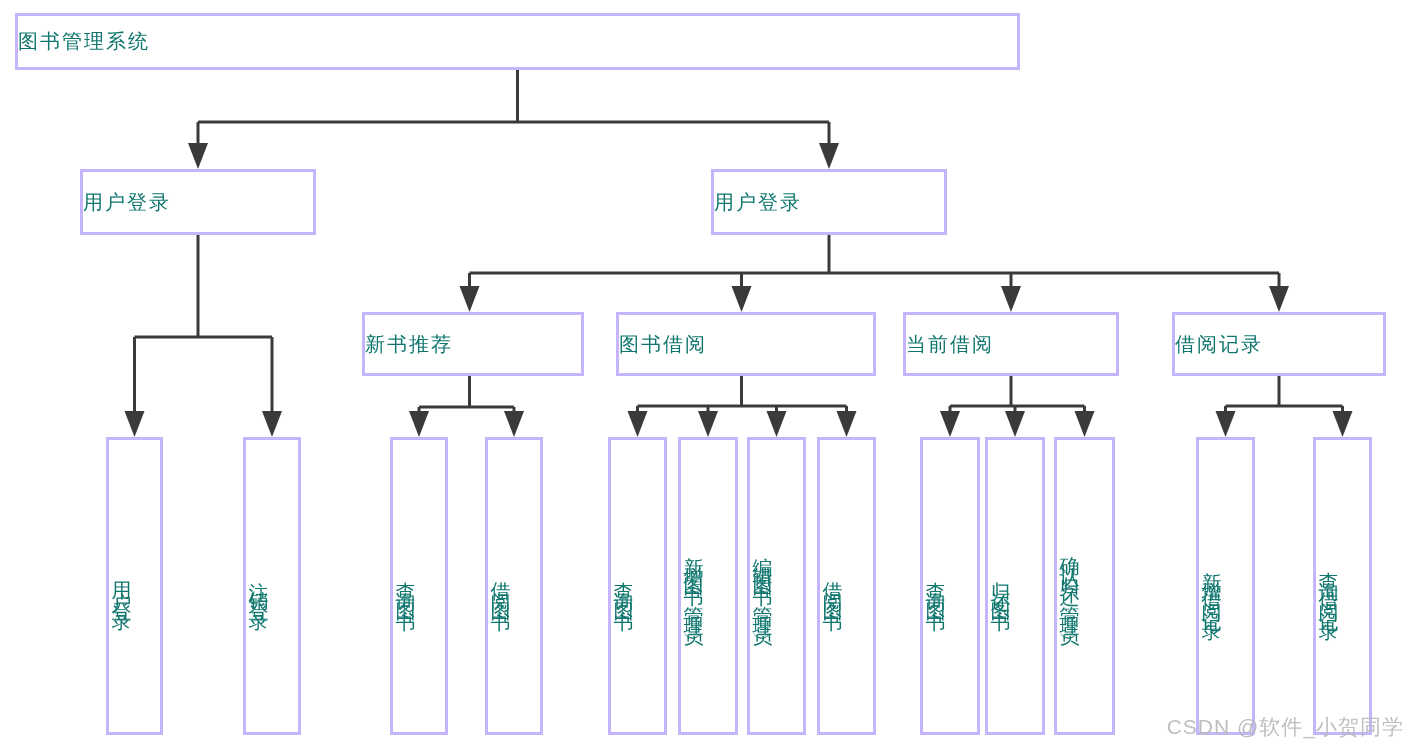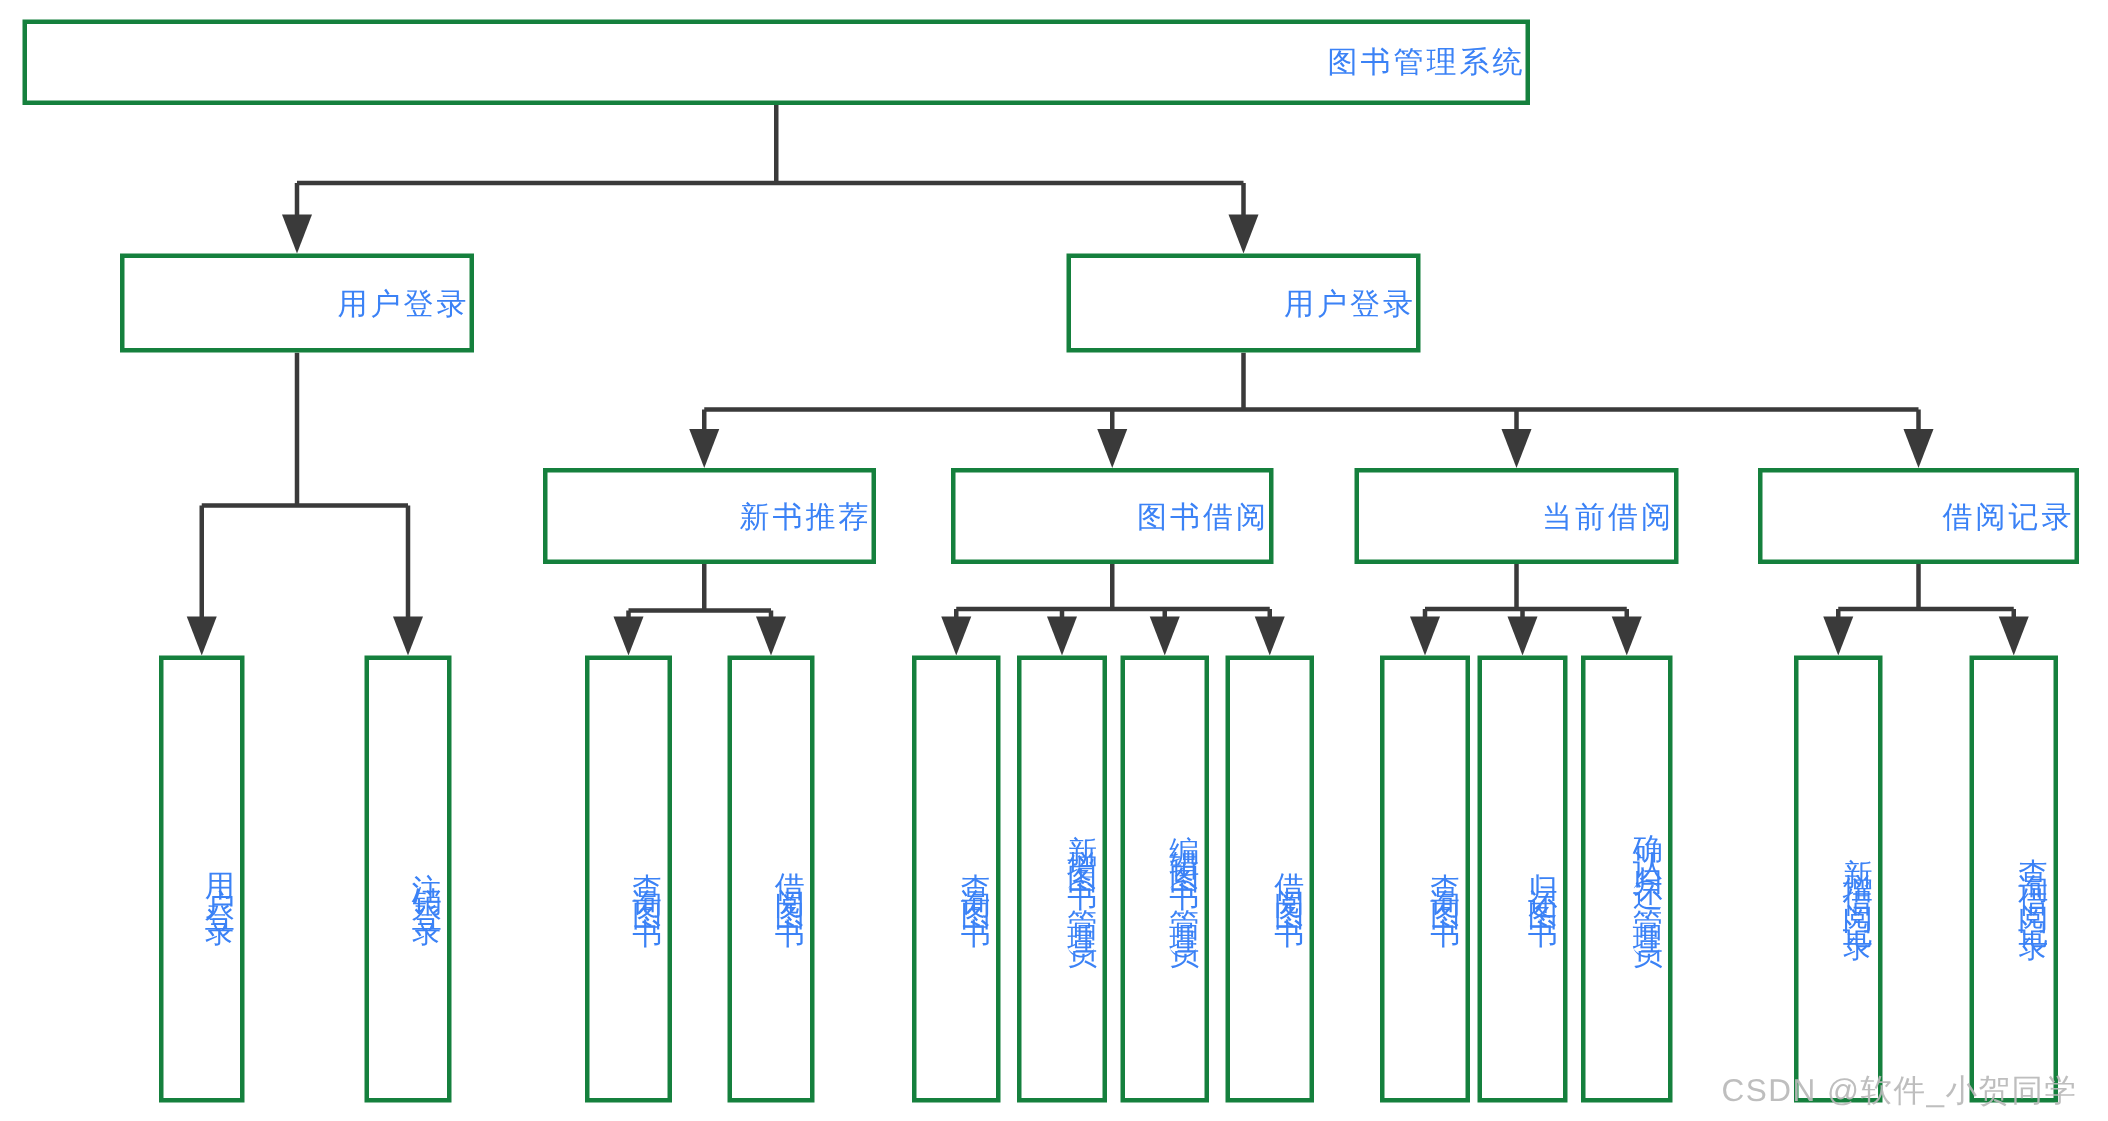--- a/index.html
+++ b/index.html
@@ -21,41 +21,41 @@
     stroke-width: 3;
     fill: none;
   }
   #wires polygon {
     fill: #3a3a3a;
     stroke: none;
   }
   .box {
     position: absolute;
     box-sizing: border-box;
-    border: 3px solid #15803d;
+    border: 3px solid #c4b5fd;
     background: #ffffff;
     display: flex;
     align-items: center;
-    justify-content: flex-end;
-    color: #3b82f6;
+    justify-content: flex-start;
+    color: #0f766e;
   }
   .box.h span {
     font-size: 20px;
     letter-spacing: 2px;
     white-space: nowrap;
   }
   .box.v span {
     writing-mode: vertical-rl;
     font-size: 20px;
     letter-spacing: 10px;
     white-space: nowrap;
   }
   #watermark {
     position: absolute;
-    right: 20px;
+    right: 1px;
     bottom: 6px;
     font-size: 21px;
     color: rgba(185,185,185,0.92);
     letter-spacing: 1px;
     white-space: nowrap;
     z-index: 5;
   }
 </style>
 </head>
 <body>
@@ -119,21 +119,21 @@
   <div class="box h" style="left:80px;top:169px;width:236px;height:66px">
     <span>用户登录</span>
   </div>
   <div class="box h" style="left:711px;top:169px;width:236px;height:66px">
     <span>用户登录</span>
   </div>
 
   <div class="box h" style="left:362px;top:312px;width:222px;height:64px">
     <span>新书推荐</span>
   </div>
-  <div class="box h" style="left:634px;top:312px;width:215px;height:64px">
+  <div class="box h" style="left:616px;top:312px;width:260px;height:64px">
     <span>图书借阅</span>
   </div>
   <div class="box h" style="left:1172px;top:312px;width:214px;height:64px">
     <span>借阅记录</span>
   </div>
   <div class="box h" style="left:903px;top:312px;width:216px;height:64px">
     <span>当前借阅</span>
   </div>
 
   <div class="box v" style="left:106px;top:437px;width:57px;height:298px">

